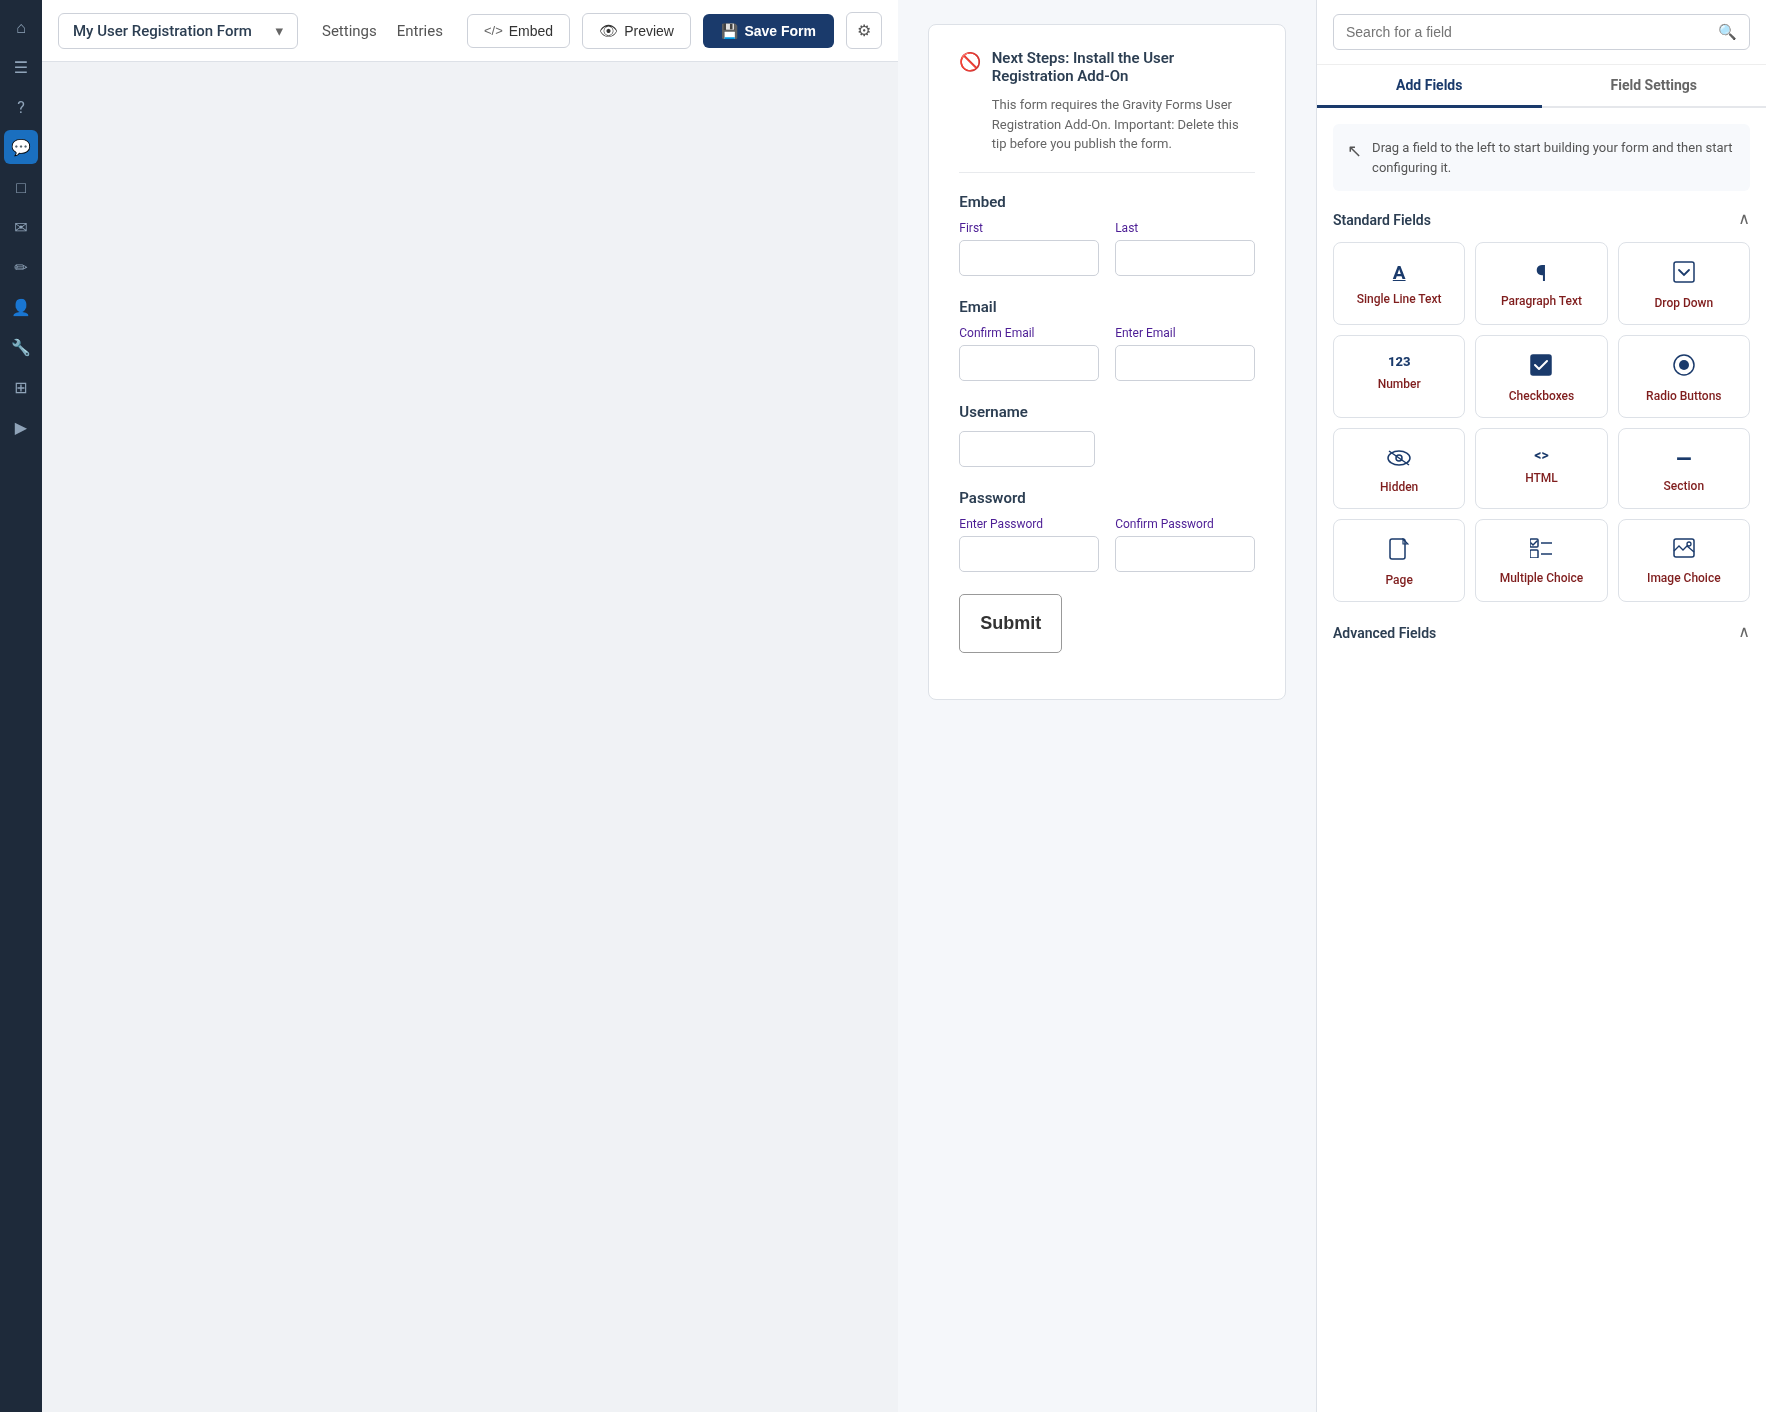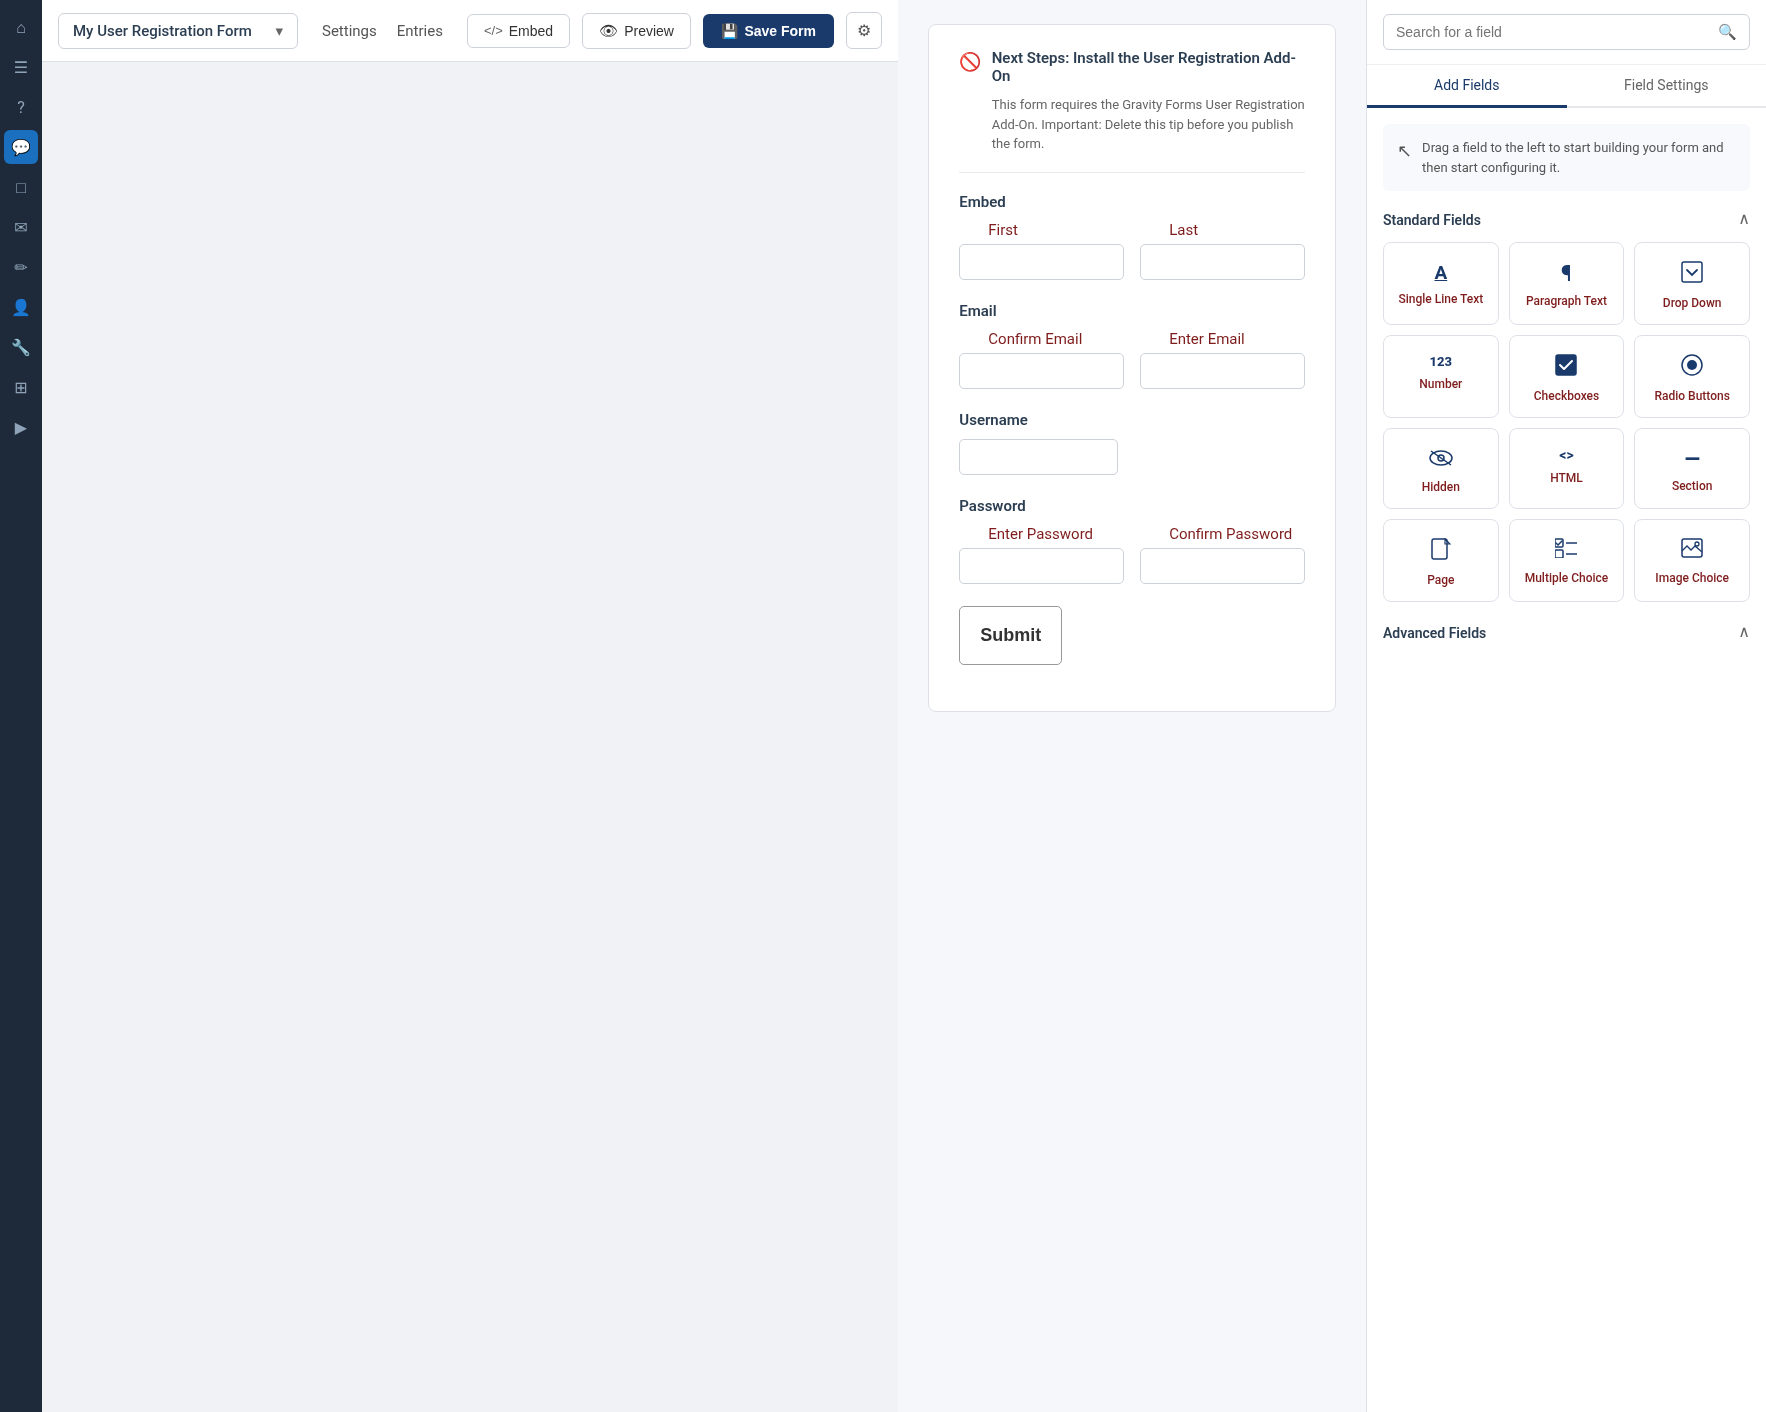--- a/index.html
+++ b/index.html
@@ -151,21 +151,21 @@
     }
     .tip-icon { color: #666; font-size: 18px; margin-top: 2px; flex-shrink: 0; }
     .tip-title { font-size: 15px; font-weight: 600; color: #2c3e52; margin-bottom: 10px; }
     .tip-text { font-size: 13px; color: #666; line-height: 1.5; }
 
     
     .field-group { margin-bottom: 22px; }
     .field-label { font-size: 15px; font-weight: 600; color: #2c3e52; margin-bottom: 10px; display: block; }
     .field-row { display: flex; gap: 16px; }
     .field-col { flex: 1; }
-    .sub-label { font-size: 15px; color: #7f1d1d; margin-bottom: 5px; display: block; margin-left: 29px; }
+    .sub-label { font-size: 12px; color: #4c1d95; margin-bottom: 5px; display: block; }
     .form-input {
       width: 100%;
       border: 1px solid #cdd1d9;
       border-radius: 5px;
       padding: 9px 12px;
       font-size: 14px;
       color: #333;
       background: #fff;
     }
 
@@ -175,21 +175,21 @@
       border-radius: 5px;
       padding: 18px 20px;
       font-size: 18px;
       font-weight: 600;
       color: #333;
       cursor: pointer;
     }
 
     
     .right-panel {
-      width: 400px;
+      width: 450px;
       background: #fff;
       border-left: 1px solid #dde1e7;
       display: flex;
       flex-direction: column;
       flex-shrink: 0;
       overflow: hidden;
     }
 
     
     .search-wrapper {
@@ -217,21 +217,21 @@
     
     .panel-tabs {
       display: flex;
       border-bottom: 2px solid #e5e7eb;
     }
     .panel-tab {
       flex: 1;
       text-align: center;
       padding: 12px 0;
       font-size: 14px;
-      font-weight: 400;
+      font-weight: 700;
       color: #666;
       cursor: pointer;
       border-bottom: 3px solid transparent;
       margin-bottom: -2px;
     }
     .panel-tab.active {
       color: #1a3a6b;
       border-bottom: 3px solid #1a3a6b;
     }
 

